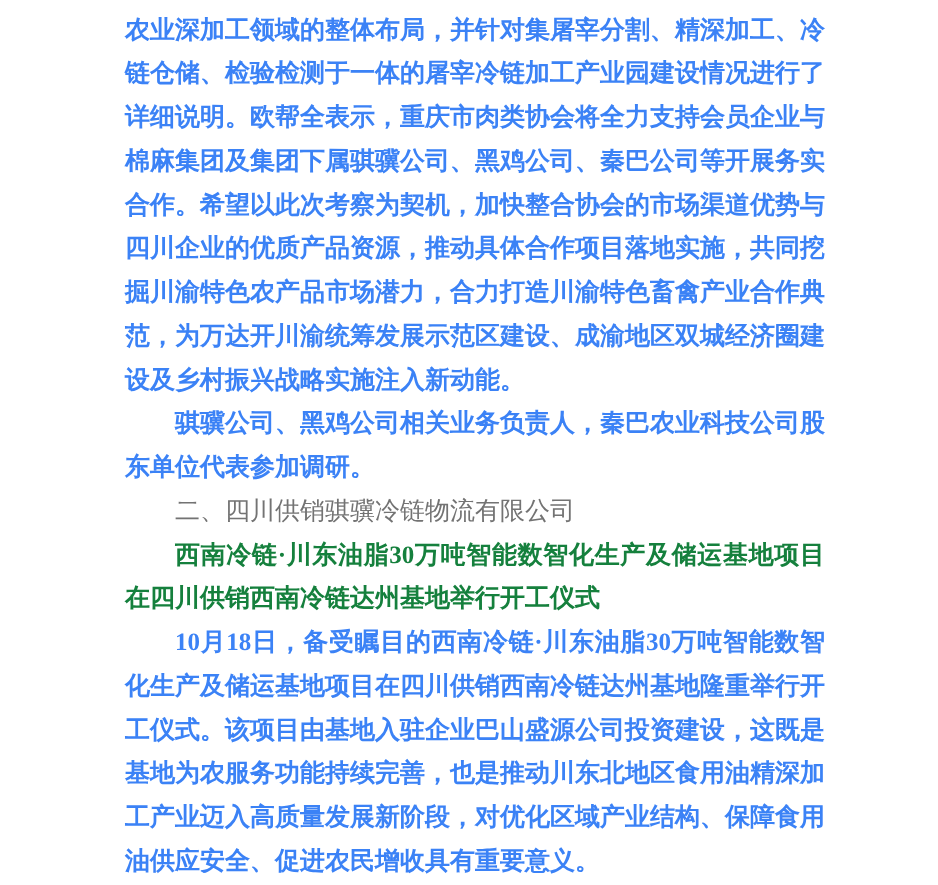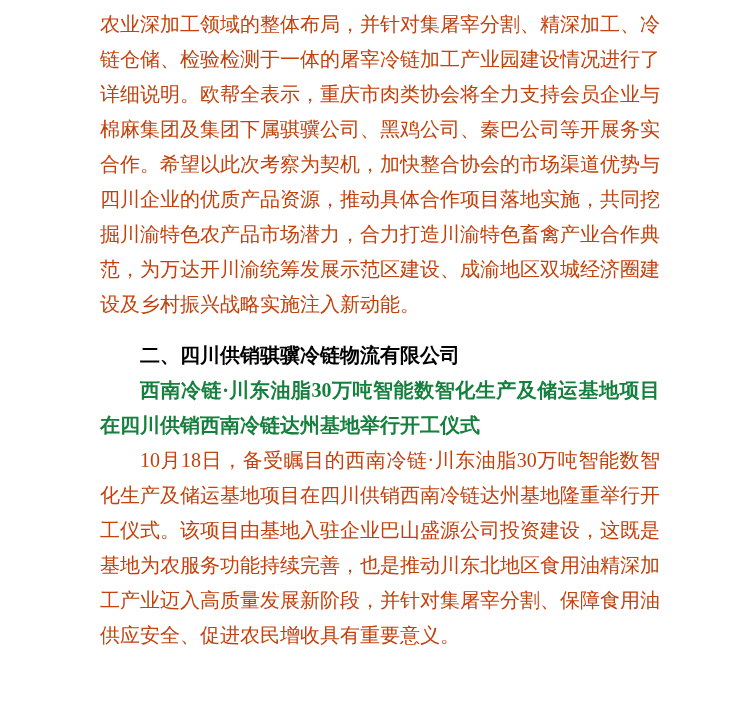--- a/index.html
+++ b/index.html
@@ -22,42 +22,42 @@
     width: 560px;
   }
   .body-para, .section-heading, .sub-heading {
     margin: 0;
     padding: 0;
     font-size: 20px;
     line-height: 35px;
     text-align: justify;
     text-justify: inter-ideograph;
     word-break: normal;
-    color: #c2410c;
-    font-weight: normal;
+    color: #3b82f6;
+    font-weight: bold;
   }
   .indent {
     text-indent: 2em;
   }
   .section-heading {
     font-family: "Liberation Sans", "DejaVu Sans", sans-serif;
-    font-weight: bold;
-    color: #000000;
+    font-weight: normal;
+    color: #737373;
     text-indent: 2em;
-    margin-top: 16px;
   }
   .sub-heading {
     font-weight: bold;
     color: #15803d;
     text-indent: 2em;
   }
 </style>
 </head>
 <body>
 
 <div class="page">
   <div class="content">
     <p class="body-para">农业深加工领域的整体布局，并针对集屠宰分割、精深加工、冷链仓储、检验检测于一体的屠宰冷链加工产业园建设情况进行了详细说明。欧帮全表示，重庆市肉类协会将全力支持会员企业与棉麻集团及集团下属骐骥公司、黑鸡公司、秦巴公司等开展务实合作。希望以此次考察为契机，加快整合协会的市场渠道优势与四川企业的优质产品资源，推动具体合作项目落地实施，共同挖掘川渝特色农产品市场潜力，合力打造川渝特色畜禽产业合作典范，为万达开川渝统筹发展示范区建设、成渝地区双城经济圈建设及乡村振兴战略实施注入新动能。</p>
+    <p class="body-para indent">骐骥公司、黑鸡公司相关业务负责人，秦巴农业科技公司股东单位代表参加调研。</p>
     <h2 class="section-heading">二、四川供销骐骥冷链物流有限公司</h2>
     <h3 class="sub-heading">西南冷链·川东油脂30万吨智能数智化生产及储运基地项目在四川供销西南冷链达州基地举行开工仪式</h3>
-    <p class="body-para indent">10月18日，备受瞩目的西南冷链·川东油脂30万吨智能数智化生产及储运基地项目在四川供销西南冷链达州基地隆重举行开工仪式。该项目由基地入驻企业巴山盛源公司投资建设，这既是基地为农服务功能持续完善，也是推动川东北地区食用油精深加工产业迈入高质量发展新阶段，并针对集屠宰分割、保障食用油供应安全、促进农民增收具有重要意义。</p>
+    <p class="body-para indent">10月18日，备受瞩目的西南冷链·川东油脂30万吨智能数智化生产及储运基地项目在四川供销西南冷链达州基地隆重举行开工仪式。该项目由基地入驻企业巴山盛源公司投资建设，这既是基地为农服务功能持续完善，也是推动川东北地区食用油精深加工产业迈入高质量发展新阶段，对优化区域产业结构、保障食用油供应安全、促进农民增收具有重要意义。</p>
   </div>
 </div>
 
 </body></html>

